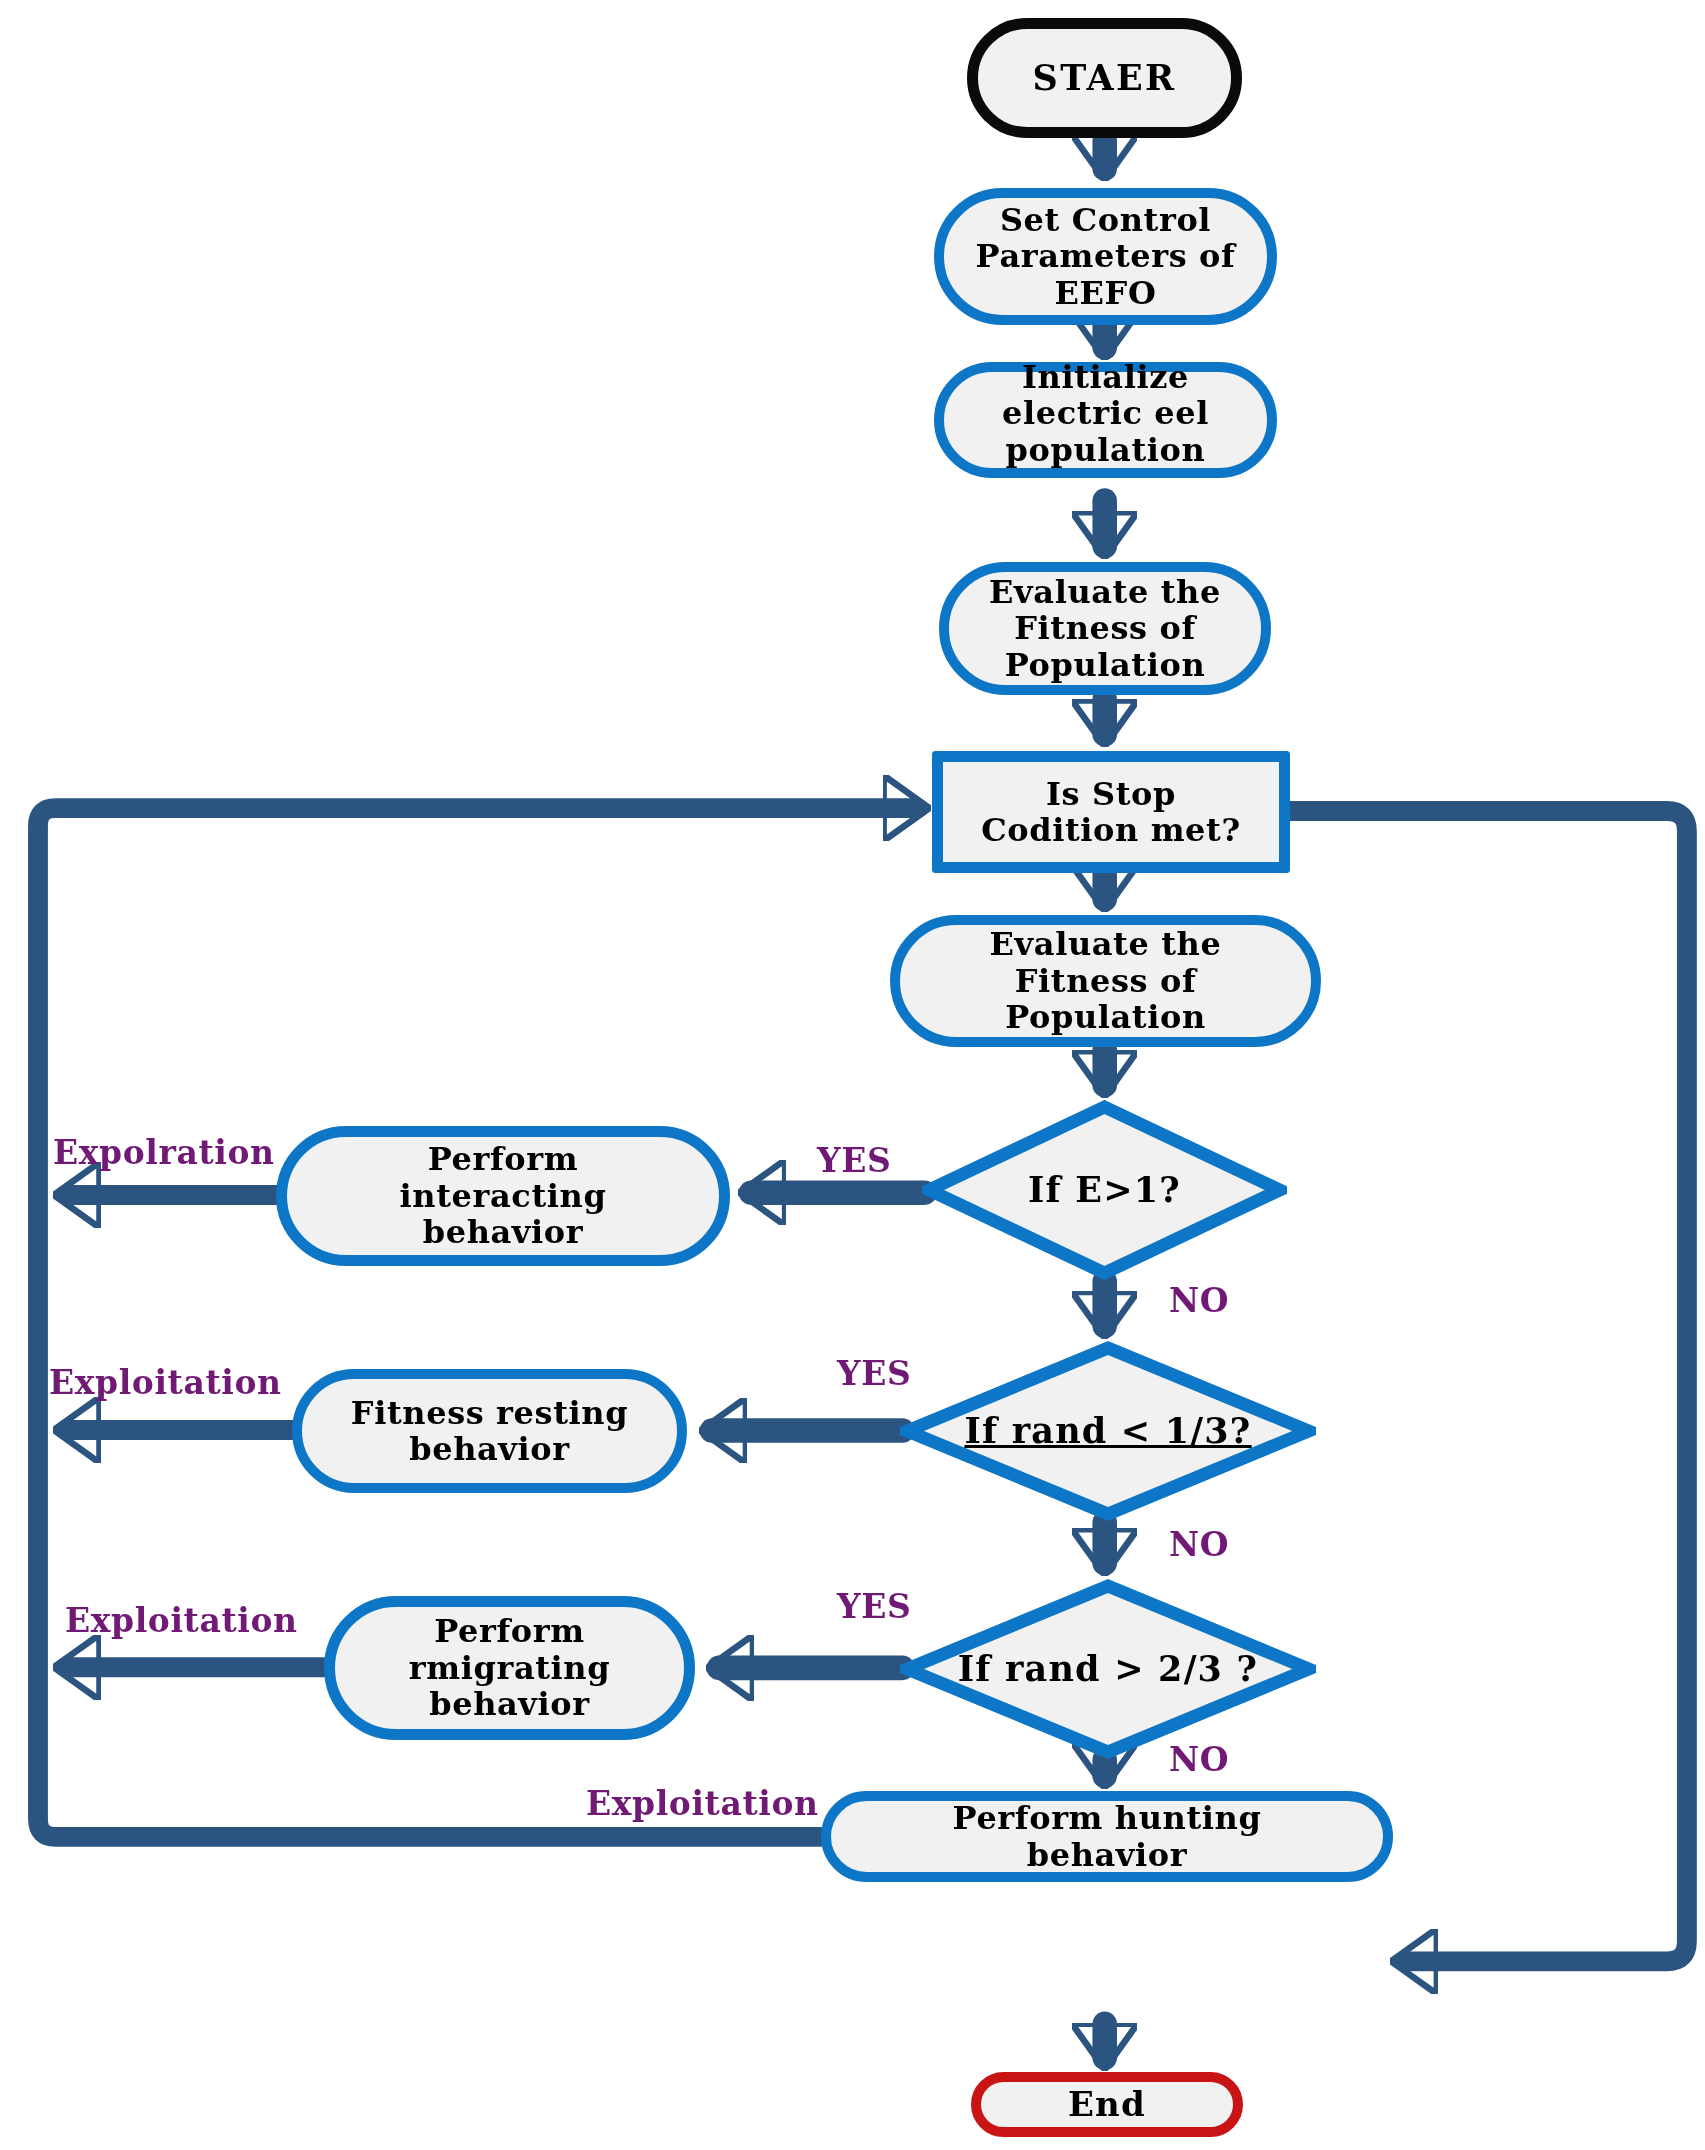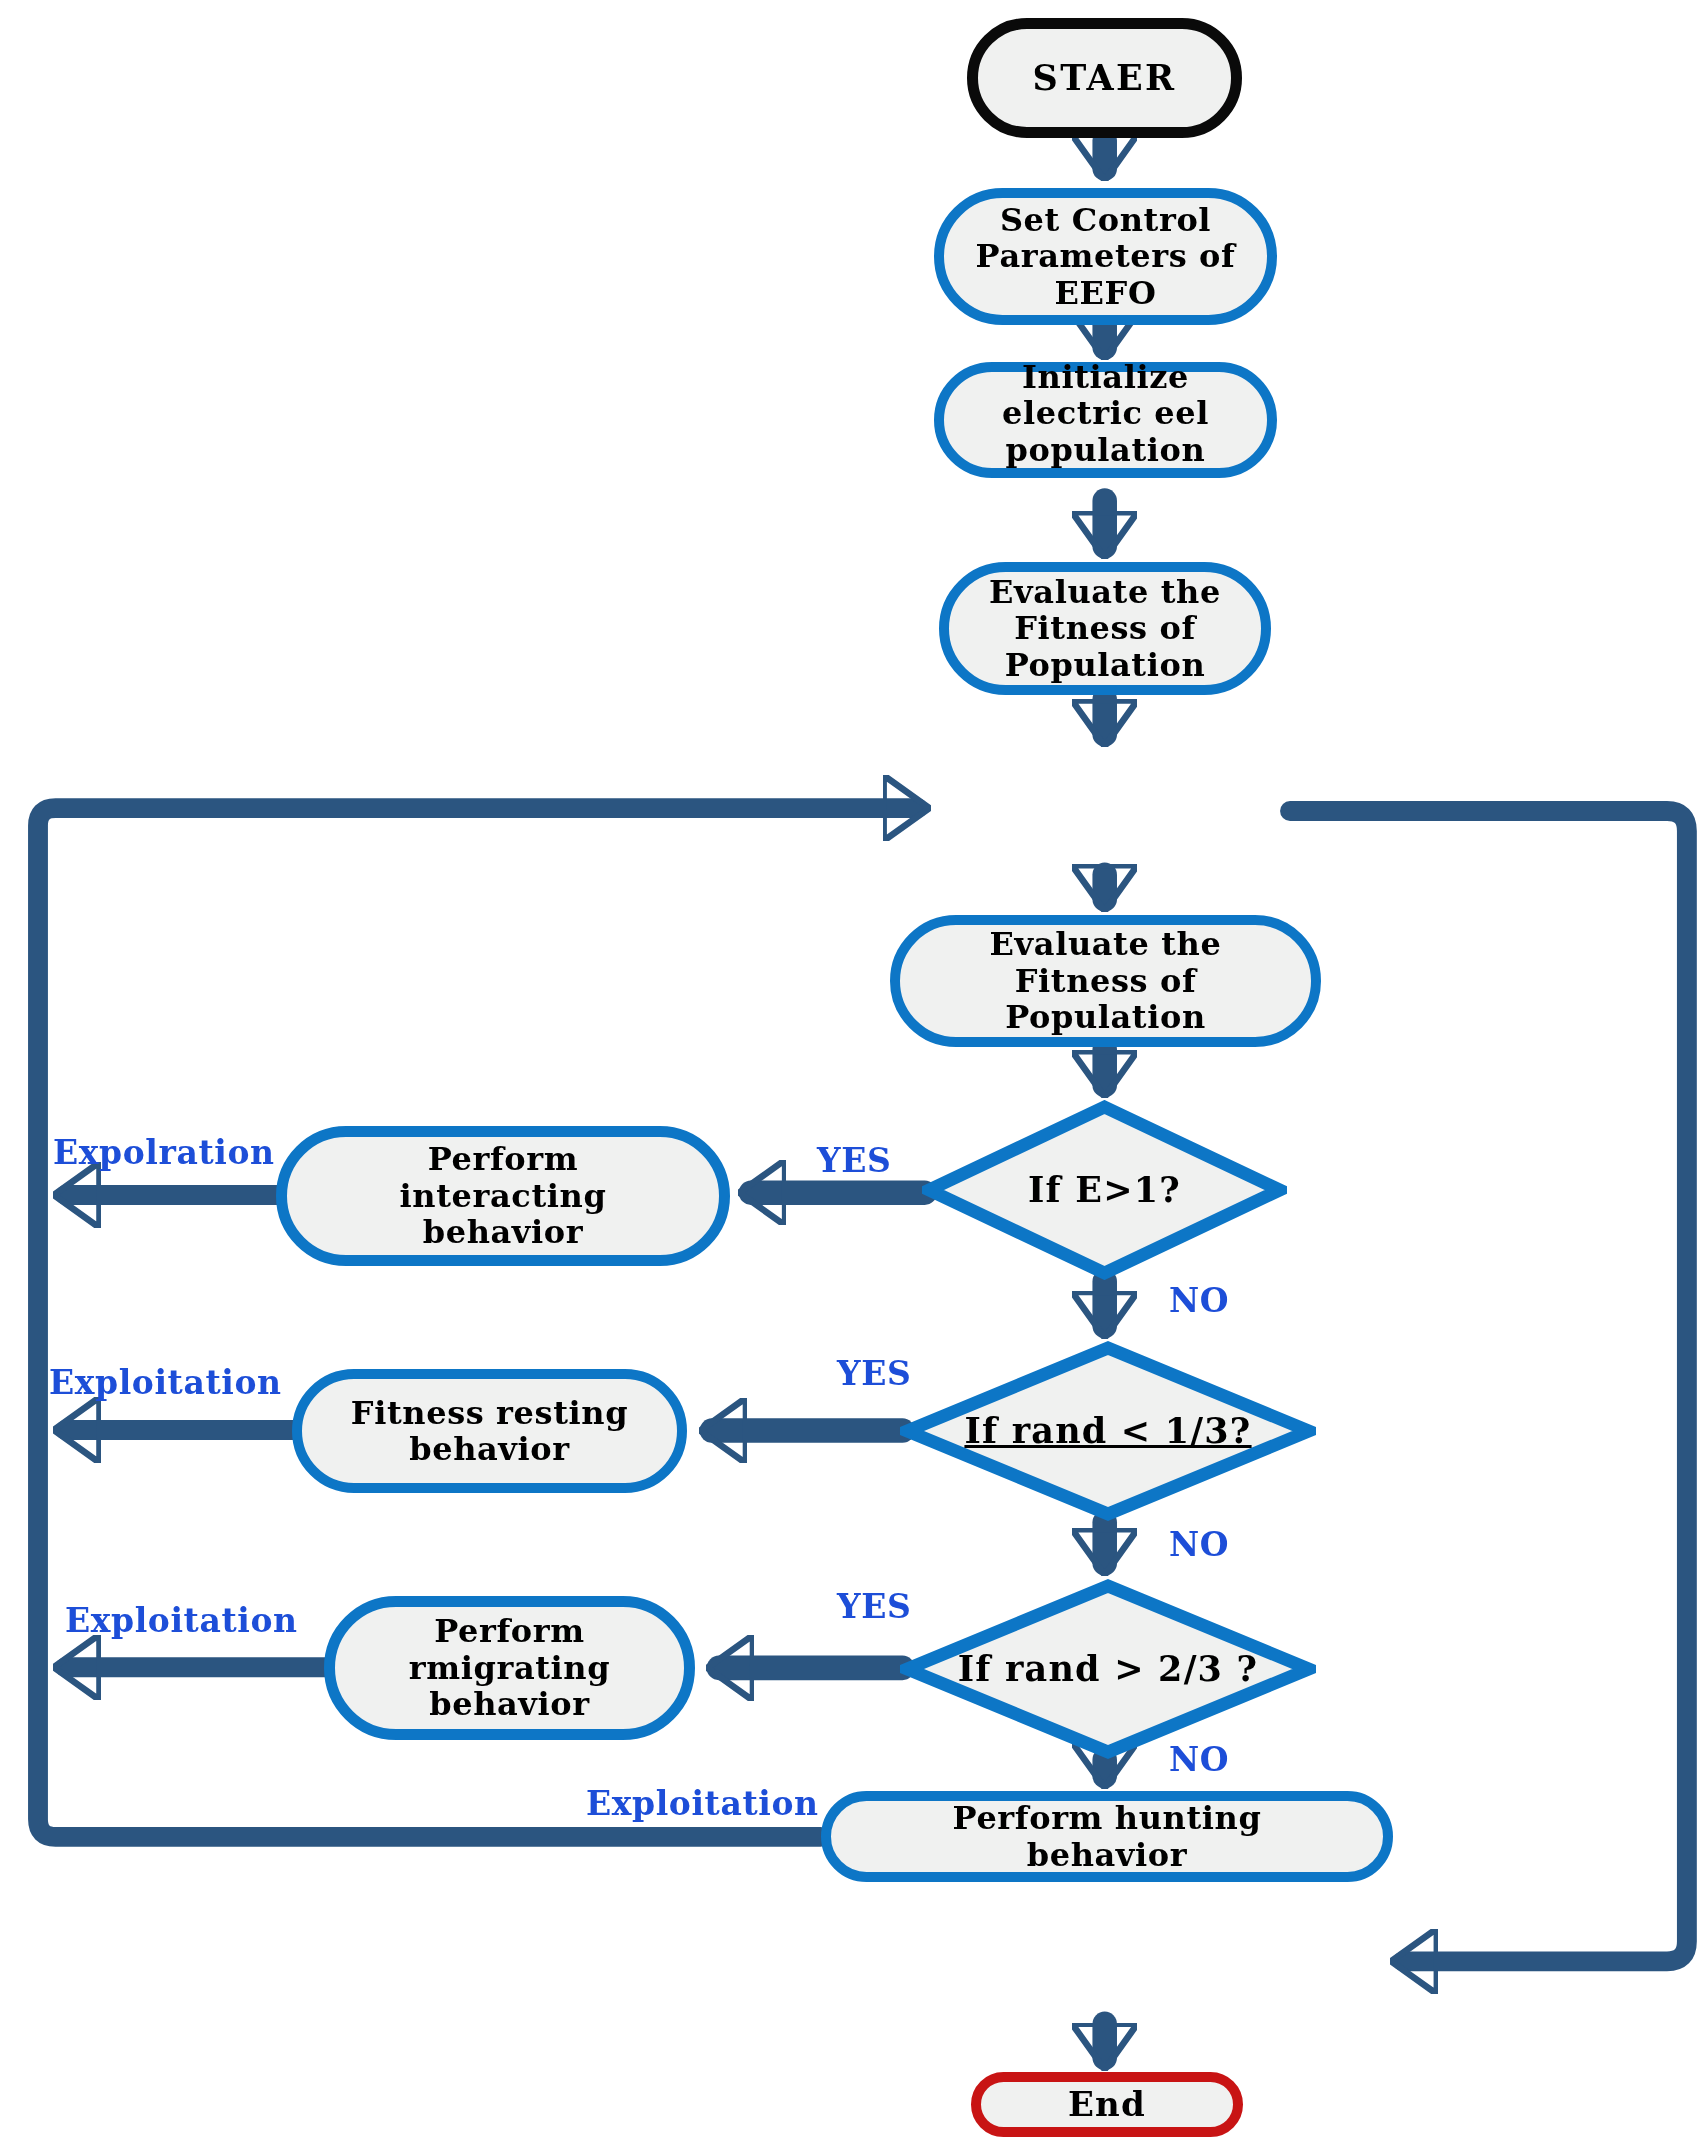--- a/index.html
+++ b/index.html
@@ -31,21 +31,21 @@
   .blue{border:10.5px solid #0d76c6;}
   .thickblue{border:11.7px solid #0d76c6;}
   .start{border:11.7px solid #0a0a0a;font-size:35px;letter-spacing:2.3px;}
   .endnode{border:10.5px solid #c81414;font-size:34px;letter-spacing:1.2px;}
   .rectnode{border-radius:3.5px;}
   .diamond{background:transparent;border:none;font-size:35px;letter-spacing:1.2px;}
   .diamond svg{position:absolute;left:0;top:0;z-index:1;}
   .f54{font-size:32px;}
   .elabel{
     position:absolute;
-    color:#1d4ed8;
+    color:#701a75;
     font-size:33px;
     font-weight:bold;
     letter-spacing:0.6px;
     white-space:nowrap;
   }
 </style>
 </head>
 <body>
 
 <div class="canvas">
@@ -91,20 +91,24 @@
 electric eel
 population</span>
   </div>
 
   <div class="node stadium blue f54" style="left:939px;top:562px;width:332px;height:133px;">
     <span class="txt">Evaluate the
 Fitness of
 Population</span>
   </div>
 
+  <div class="node rectnode thickblue f54" style="left:932px;top:751px;width:358px;height:122px;">
+    <span class="txt">Is Stop
+Codition met?</span>
+  </div>
 
   <div class="node stadium blue f54" style="left:890px;top:915px;width:431px;height:132px;">
     <span class="txt">Evaluate the
 Fitness of
 Population</span>
   </div>
 
   <div class="node diamond" style="left:922px;top:1100px;width:365px;height:180px;">
     <svg width="365" height="180" viewBox="0 0 624 308">
       <polygon points="312,12 612,154 312,296 12,154" fill="#f0f1f0" stroke="#0d76c6" stroke-width="22"></polygon>

